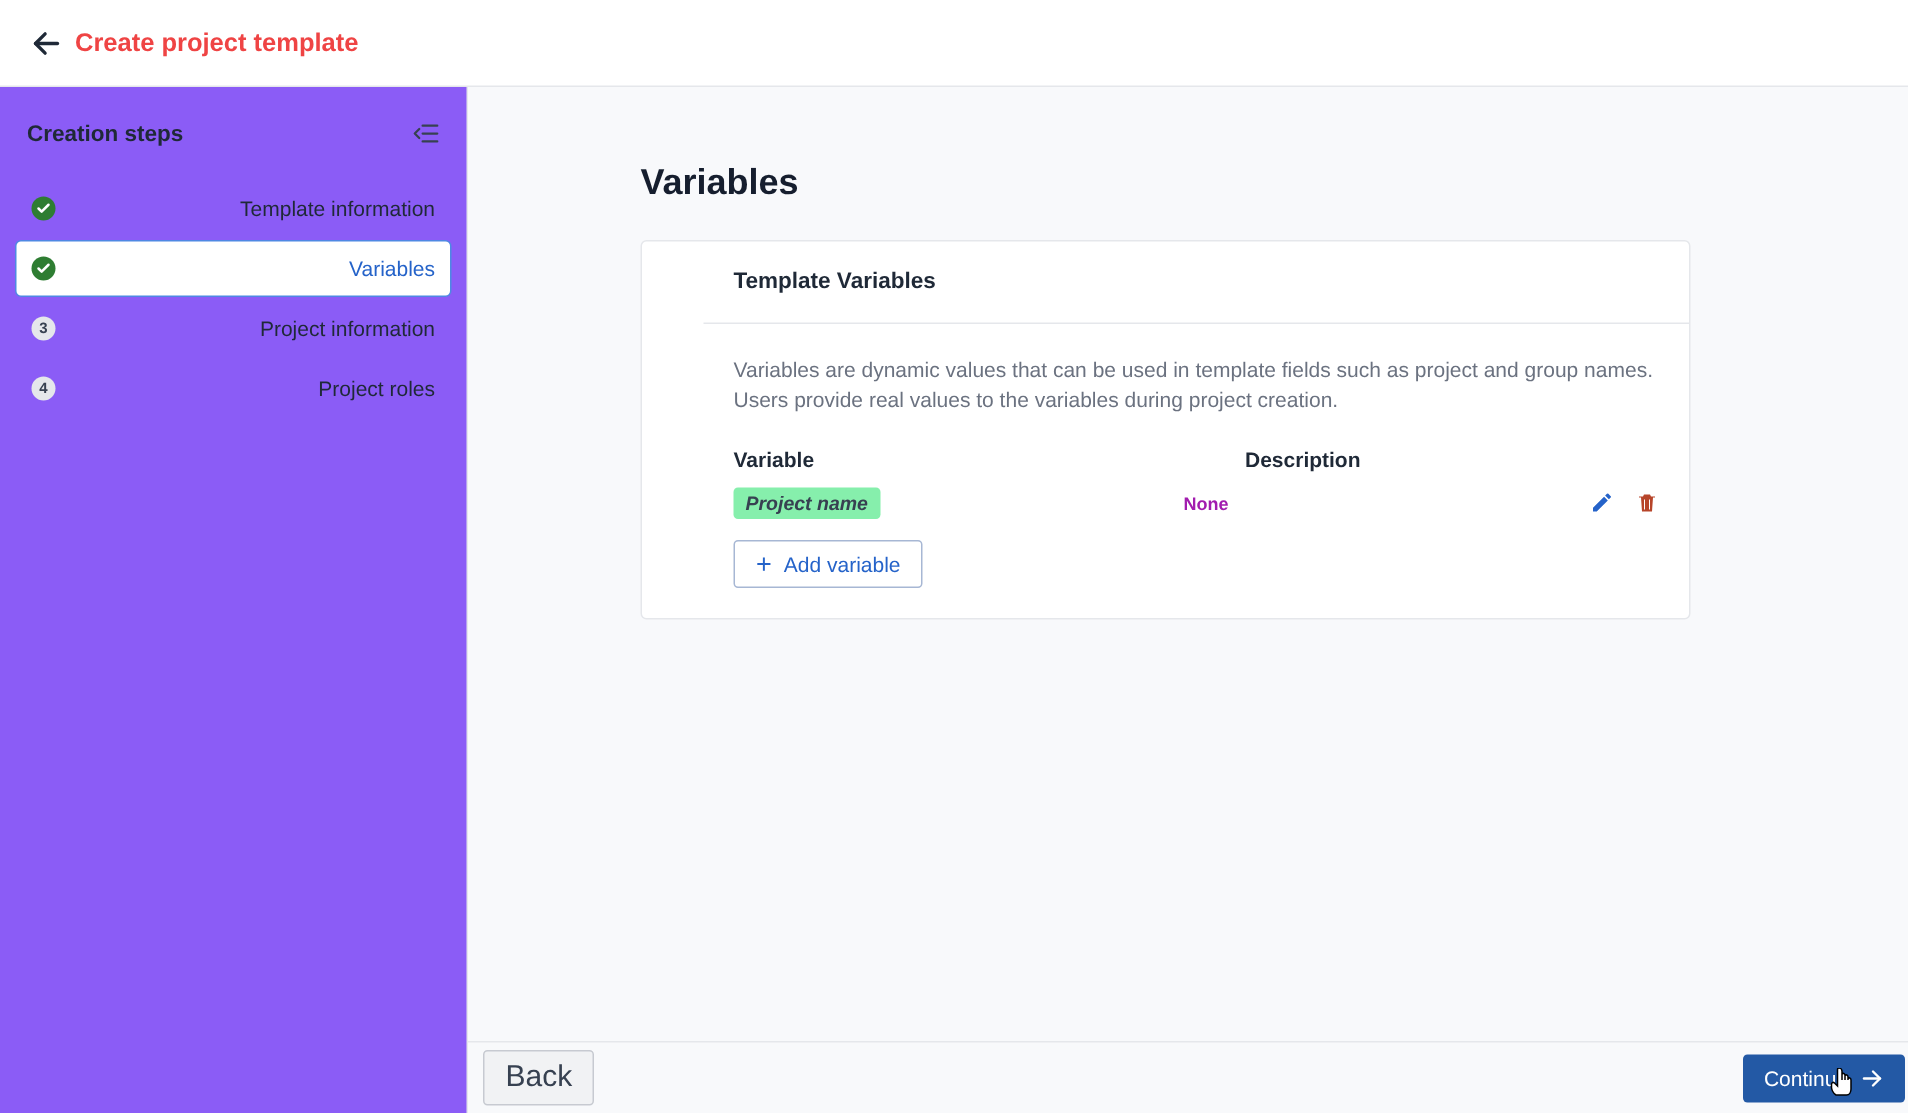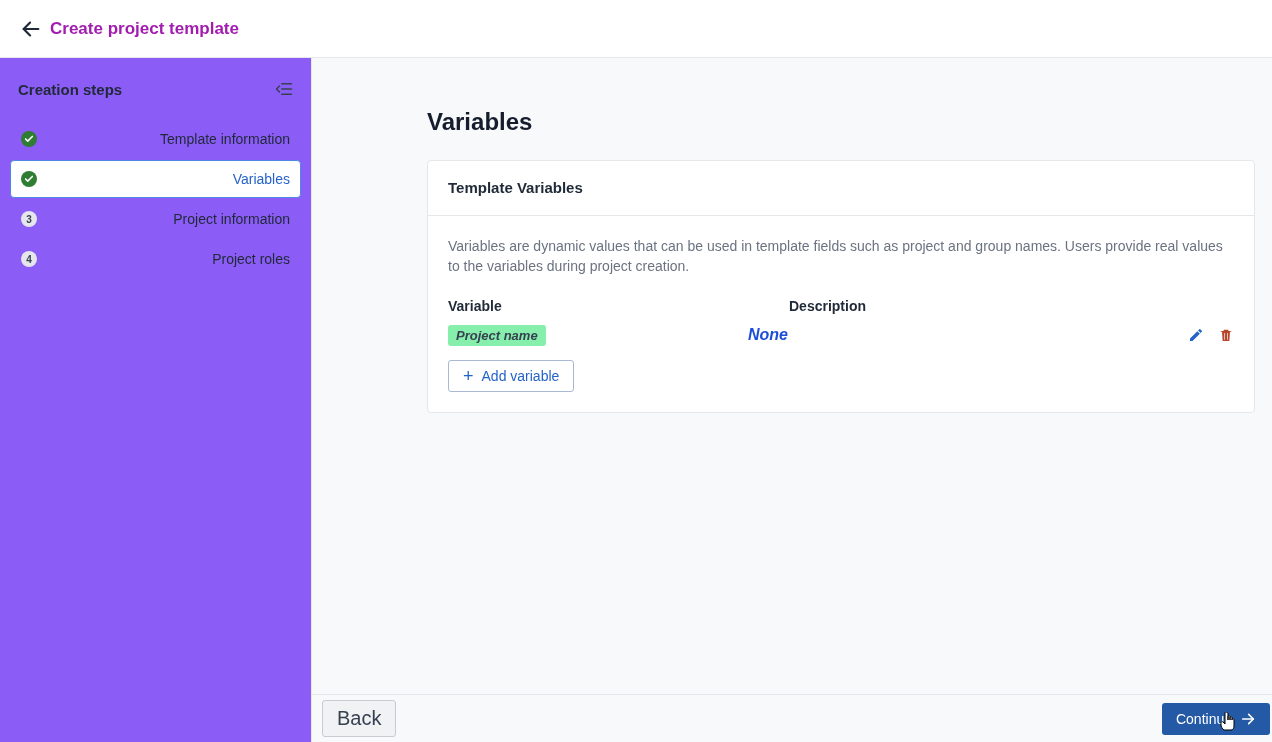--- a/index.html
+++ b/index.html
@@ -20,21 +20,21 @@
     }
     .back-arrow {
       margin-right: 8px;
       cursor: pointer;
       display: flex;
       align-items: center;
     }
     .header-title {
       font-size: 17px;
       font-weight: 700;
-      color: #a21caf;
+      color: #ef4444;
     }
     .layout {
       display: flex;
       height: calc(100% - 58px);
     }
     .sidebar {
       width: 312px;
       border-right: 1px solid #e5e7eb;
       background: #8b5cf6;
       padding-top: 22px;
@@ -109,25 +109,26 @@
       overflow: auto;
       padding: 50px 0 0 0;
     }
     .page-title {
       font-size: 24px;
       font-weight: 700;
       color: #161e2e;
       margin: 0 0 24px 115px;
     }
     .card {
-      width: 828px;
+      width: 700px;
       margin-left: 115px;
       background: #fff;
       border: 1px solid #e5e7eb;
       border-radius: 4px;
+      padding-left: 41px;
     }
     .card-header {
       padding: 18px 20px;
       border-bottom: 1px solid #e5e7eb;
     }
     .card-title {
       font-size: 15px;
       font-weight: 700;
       color: #1f2937;
     }
@@ -156,23 +157,22 @@
     .var-badge {
       display:inline-block;
       background:#86efac;
       color:#374151;
       font-size:13px;
       padding: 3px 8px;
       border-radius:3px;
       font-style:italic;
     }
     .var-desc-none {
-      font-style: italic;
-      color:#1d4ed8;
-      font-size:16px;
+      color:#a21caf;
+      font-size:12px;
     }
     .row-actions {
       display:flex;
       gap:14px;
       align-items:center;
     }
     .edit-icon { color:#2563c9; cursor:pointer; display:flex; }
     .trash-icon { color:#b7452a; cursor:pointer; display:flex; }
     
     .add-btn {

